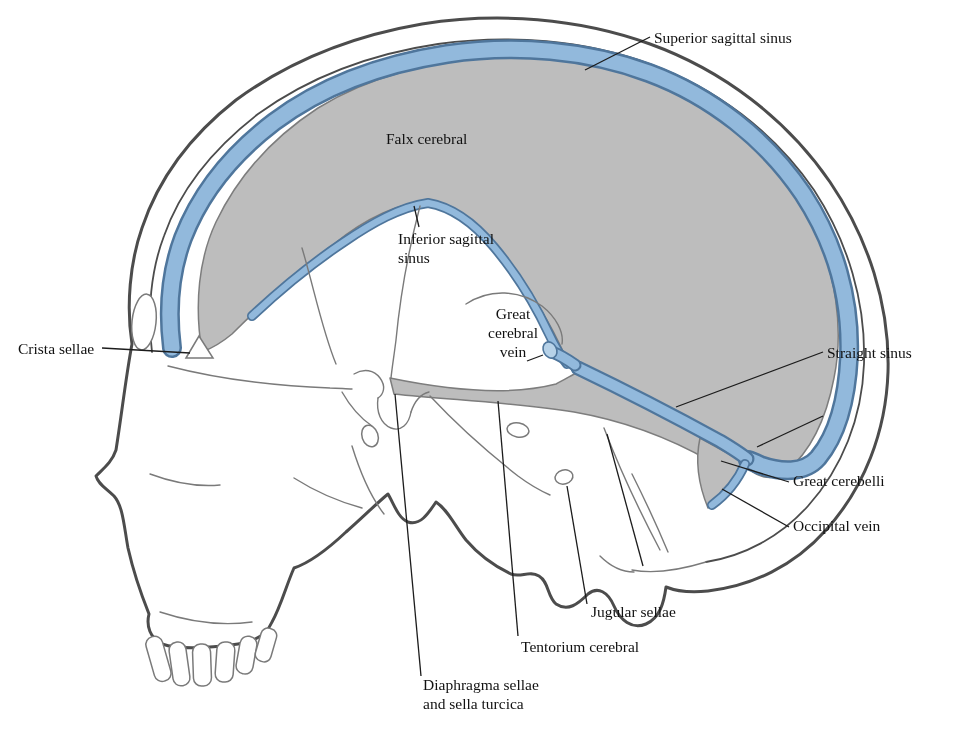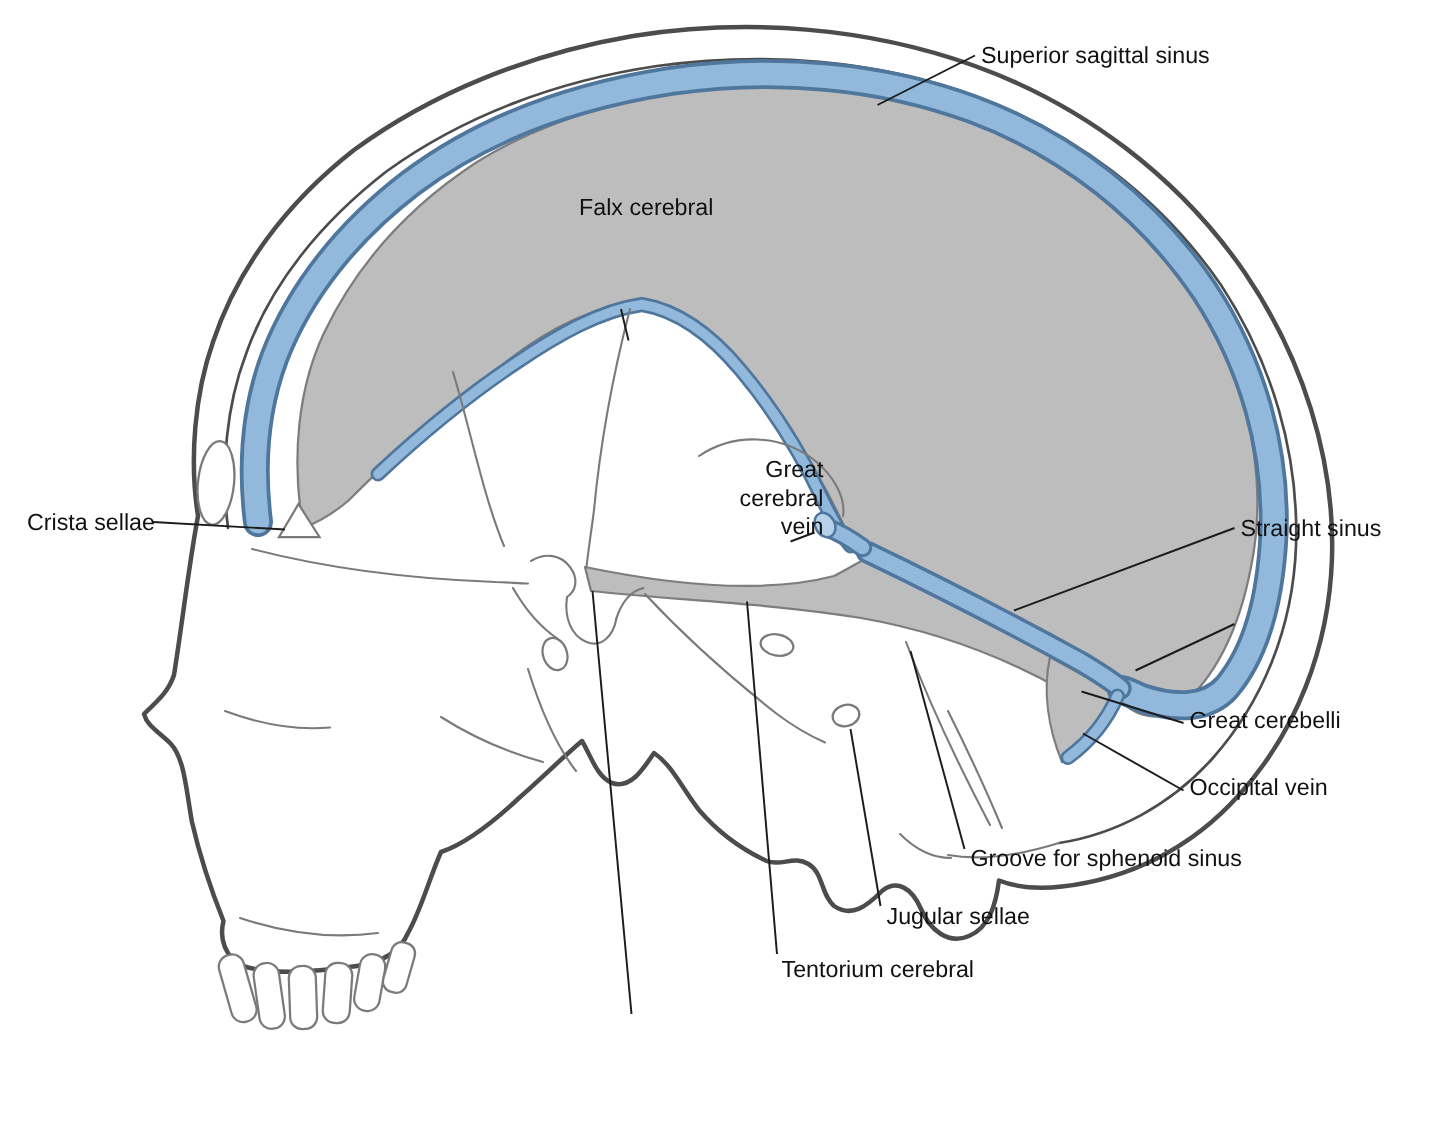--- a/index.html
+++ b/index.html
@@ -1,29 +1,29 @@
 <!DOCTYPE html>
 <html style="--sinus-blue: #92b9dc; --sinus-blue-dark: #4f769c; --sinus-blue-light: #b7d2e8; --falx-gray: #bdbdbd; --falx-gray-stroke: #7d7d7d; --skull-outline: #4c4c4c; --detail-line: #7a7a7a; --leader-line: #1c1c1c; --label-text: #111111; --background: #ffffff;"><head>
 <meta charset="utf-8">
 <style>
   html,body{margin:0;padding:0;background:#fff;}
   .stage{
     position:relative;width:958px;height:748px;
     background:var(--background,#fff);
-    font-family:Liberation Sans, sans-serif;
+    font-family:Liberation Serif, serif;
     overflow:hidden;
   }
   .stage svg{position:absolute;left:0;top:0;}
   .label{
     position:absolute;
     font-size:15.5px;line-height:19px;
     color:var(--label-text,#111);
     white-space:pre-line;
   }
-  .center{text-align:right;}
+  .center{text-align:center;}
   
   .skull{fill:#ffffff;stroke:var(--skull-outline,#4c4c4c);stroke-width:3;stroke-linejoin:round;}
   .innerline{fill:none;stroke:var(--skull-outline,#4c4c4c);stroke-width:1.8;stroke-linecap:round;}
   .thin{fill:none;stroke:var(--detail-line,#7a7a7a);stroke-width:1.4;stroke-linejoin:round;stroke-linecap:round;}
   .gray{fill:var(--falx-gray,#bdbdbd);stroke:var(--falx-gray-stroke,#7d7d7d);stroke-width:1.5;stroke-linejoin:round;}
   .case{fill:none;stroke:var(--sinus-blue-dark,#4f769c);stroke-linecap:round;}
   .core{fill:none;stroke:var(--sinus-blue,#92b9dc);stroke-linecap:round;}
   .whiteshape{fill:#ffffff;stroke:var(--detail-line,#7a7a7a);stroke-width:1.5;}
   .leader{stroke:var(--leader-line,#1c1c1c);stroke-width:1.3;fill:none;}
 </style>
@@ -215,24 +215,27 @@
       <line class="leader" x1="789" y1="527" x2="722" y2="489"></line>
       <line class="leader" x1="643" y1="566" x2="607" y2="434"></line>
       <line class="leader" x1="587" y1="604" x2="567" y2="486"></line>
       <line class="leader" x1="518" y1="636" x2="498" y2="401"></line>
       <line class="leader" x1="421" y1="676" x2="395" y2="394"></line>
     </g>
   </svg>
 
   <div class="label" style="left:654px;top:28px">Superior sagittal sinus</div>
   <div class="label" style="left:386px;top:129px">Falx cerebral</div>
+  <div class="label" style="left:398px;top:229px">Inferior sagittal
+sinus</div>
   <div class="label center" style="left:477px;top:304px;width:72px">Great
 cerebral
 vein</div>
   <div class="label" style="left:18px;top:339px">Crista sellae</div>
   <div class="label" style="left:827px;top:343px">Straight sinus</div>
   <div class="label" style="left:793px;top:471px">Great cerebelli</div>
   <div class="label" style="left:793px;top:516px">Occipital vein</div>
-  <div class="label" style="left:647px;top:563px">Groove for sphenoid sinus</div>
   <div class="label" style="left:591px;top:602px">Jugular sellae</div>
   <div class="label" style="left:521px;top:637px">Tentorium cerebral</div>
+  <div class="label" style="left:423px;top:675px">Diaphragma sellae
+and sella turcica</div>
 
 </div>
 
 </body></html>

